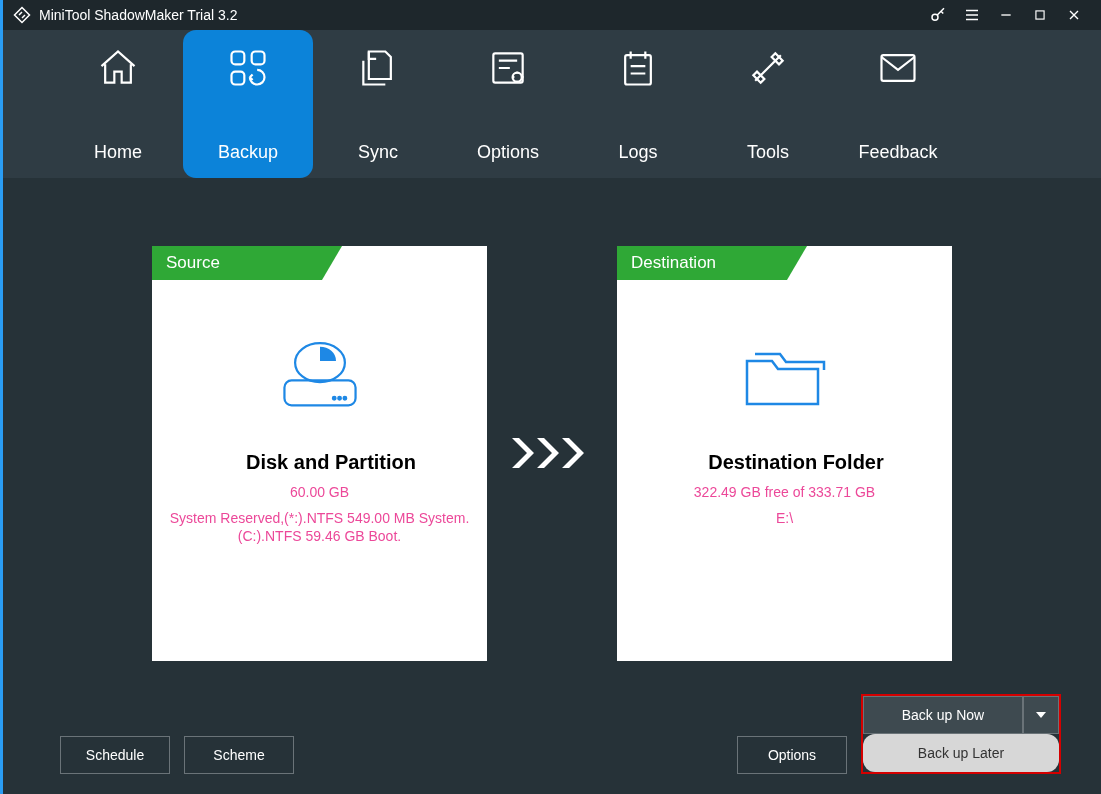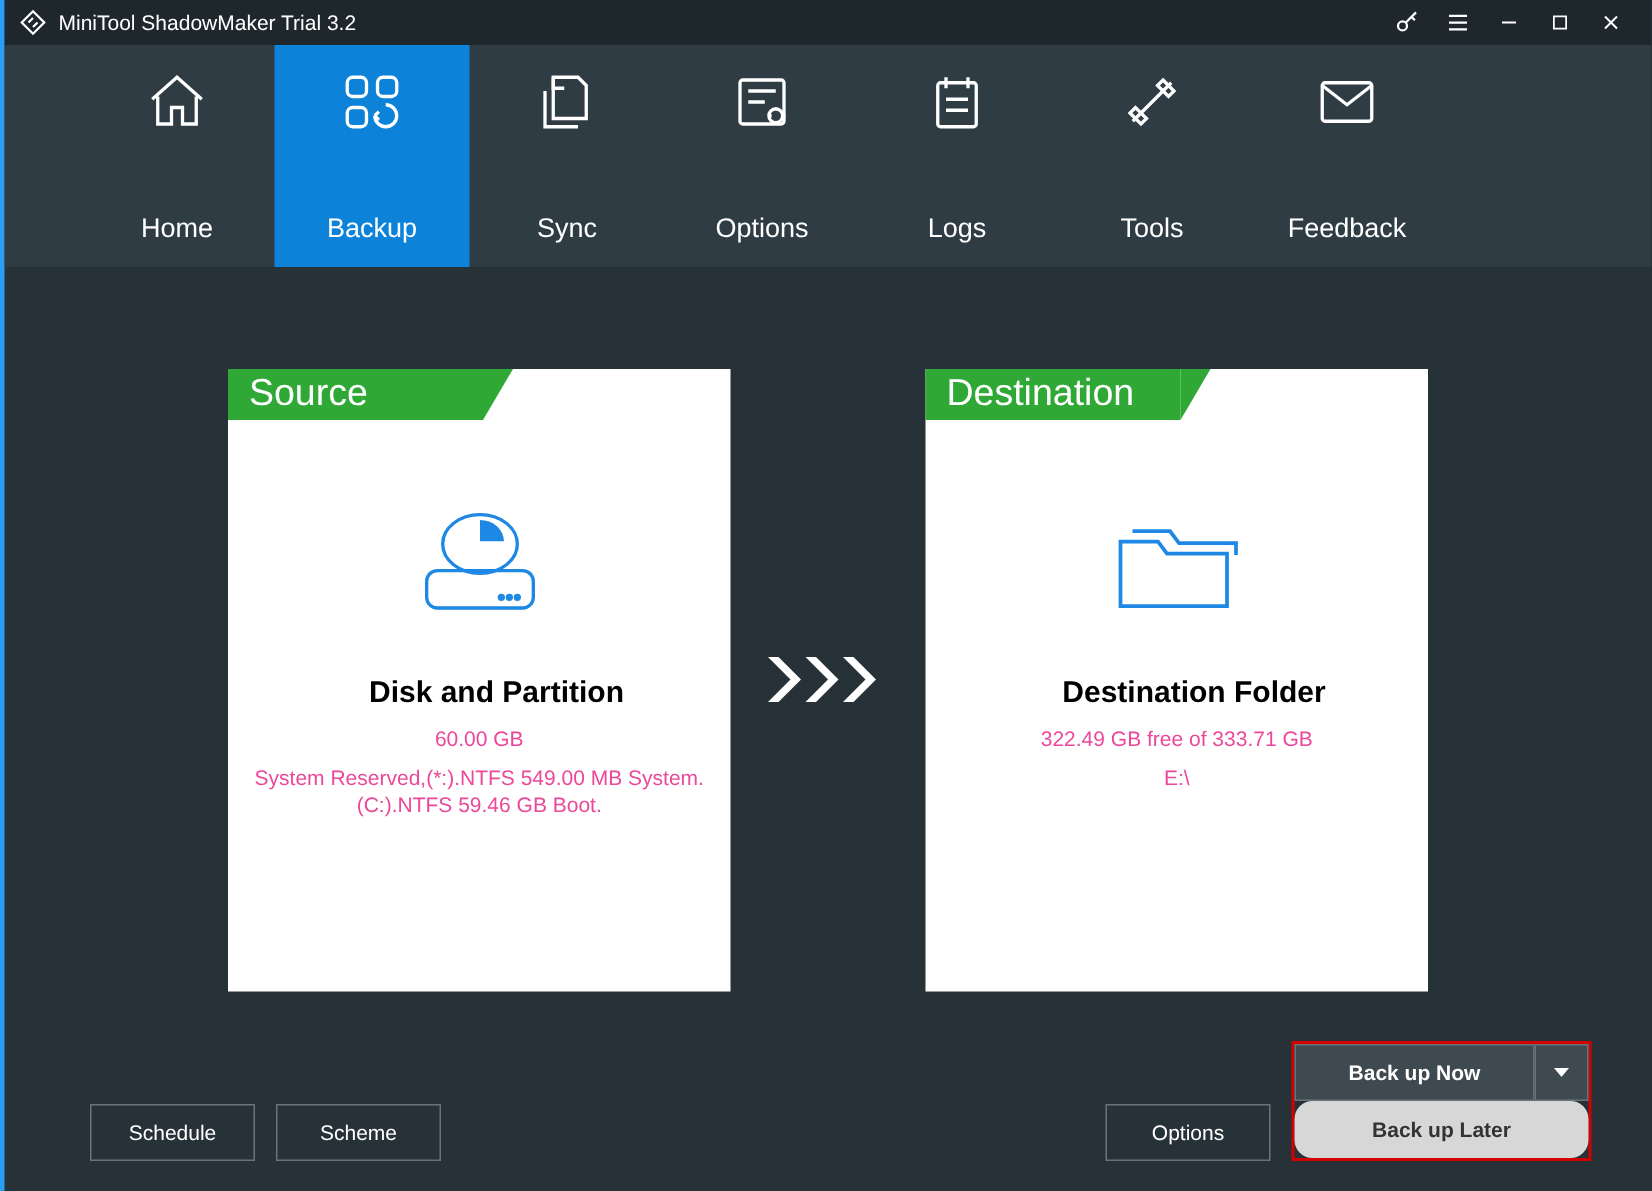--- a/index.html
+++ b/index.html
@@ -33,21 +33,21 @@
   .nav-item {
     width: 130px;
     display: flex;
     flex-direction: column;
     align-items: center;
     justify-content: center;
     cursor: pointer;
     color: #fff;
     gap: 38px;
   }
-  .nav-item.active { background: #0c83d9; }
+  .nav-item.active { background: #0c83d9; border-radius: 13px; }
   .nav-label { font-size: 18px; margin-top: 14px; }
   .content {
     height: 520px;
     display: flex;
     align-items: center;
     justify-content: center;
     gap: 20px;
     padding-top: 30px;
   }
   .panel {
@@ -59,21 +59,21 @@
     text-align: center;
     cursor: pointer;
   }
   .panel-header {
     position: absolute;
     top: 0; left: 0;
     height: 34px;
     width: 170px;
     background: #2fa836;
     color: #fff;
-    font-size: 25px;
+    font-size: 17px;
     display: flex;
     align-items: center;
     padding-left: 14px;
   }
   .panel-header::after {
     content: "";
     position: absolute;
     right: -20px;
     top: 0;
     border-top: 34px solid #2fa836;
@@ -105,21 +105,20 @@
     cursor: pointer;
     min-width: 110px;
   }
   .footer .gap { width: 14px; }
   .footer .spacer { flex: 1; }
   .backup-split {
     border: 2px solid #d40000;
     display: flex;
     flex-direction: column;
     width: 200px;
-    font-weight: bold;
   }
   .backup-row { display:flex; }
   .backup-now {
     flex: 1;
     height: 38px;
     background: #3e4a50;
     border: 1px solid #6a7378;
     display:flex; align-items:center; justify-content:center;
     font-size: 14px;
     cursor:pointer;

